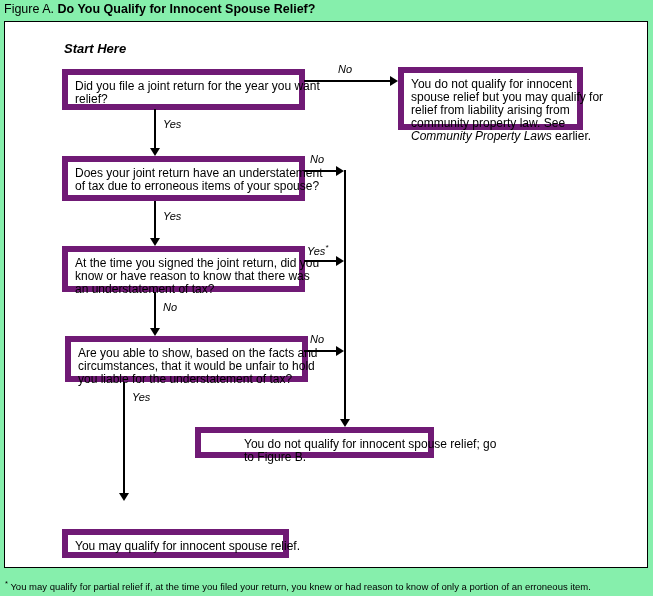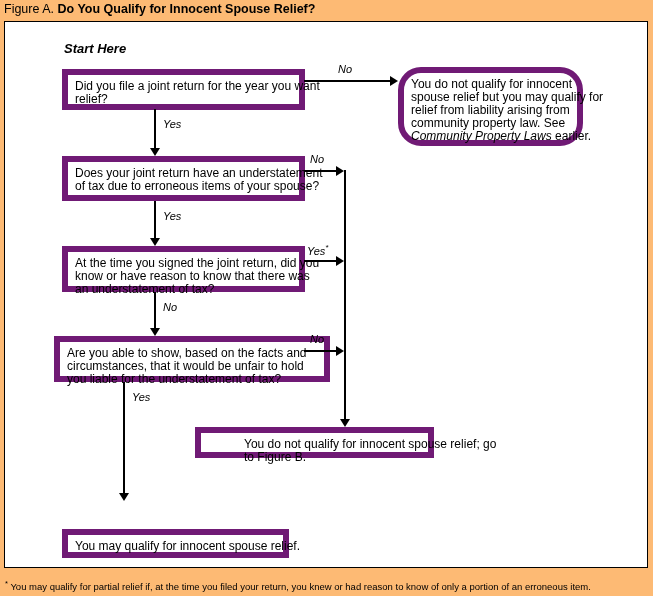--- a/index.html
+++ b/index.html
@@ -6,21 +6,21 @@
     margin: 0;
     padding: 0;
     background: #ffffff;
     font-family: "Liberation Sans", sans-serif;
     color: #000000;
   }
   .page {
     position: relative;
     width: 653px;
     height: 596px;
-    background: #fdba74;
+    background: #86efac;
     overflow: hidden;
   }
   .title {
     position: absolute;
     left: 4px;
     top: 2px;
     font-size: 12.5px;
     white-space: nowrap;
   }
   .title .bold { font-weight: bold; }
@@ -113,21 +113,21 @@
 
   <div class="fbox" style="left:62px; top:69px; width:243px; height:41px;">
     <div class="box-text">Did you file a joint return for the year you want
 relief?</div>
   </div>
 
   <div class="hline" style="left:304px; top:80px; width:87px;"></div>
   <div class="arrow-right" style="left:390px; top:76px;"></div>
   <div class="branch-label" style="left:338px; top:63px;">No</div>
 
-  <div class="fbox" style="left:398px; top:67px; width:185px; height:79px;border-radius:23px;">
+  <div class="fbox" style="left:398px; top:67px; width:185px; height:63px;">
     <div class="box-text">You do not qualify for innocent
 spouse relief but you may qualify for
 relief from liability arising from
 community property law. See</div>
     <div class="last-line"><i>Community Property Laws</i><span> earlier.</span></div>
   </div>
 
   <div class="vline" style="left:154px; top:109px; height:40px;"></div>
   <div class="arrow-down" style="left:150px; top:148px;"></div>
   <div class="branch-label" style="left:163px; top:118px;">Yes</div>
@@ -155,21 +155,21 @@
   </div>
 
   <div class="hline" style="left:304px; top:260px; width:33px;"></div>
   <div class="arrow-right" style="left:336px; top:256px;"></div>
   <div class="branch-label" style="left:307px; top:243px;"><span>Yes</span><sup>*</sup></div>
 
   <div class="vline" style="left:154px; top:292px; height:37px;"></div>
   <div class="arrow-down" style="left:150px; top:328px;"></div>
   <div class="branch-label" style="left:163px; top:301px;">No</div>
 
-  <div class="fbox" style="left:54px; top:336px; width:276px; height:46px;">
+  <div class="fbox" style="left:65px; top:336px; width:243px; height:46px;">
     <div class="box-text">Are you able to show, based on the facts and
 circumstances, that it would be unfair to hold
 you liable for the understatement of tax?</div>
   </div>
 
   <div class="hline" style="left:304px; top:350px; width:33px;"></div>
   <div class="arrow-right" style="left:336px; top:346px;"></div>
   <div class="branch-label" style="left:310px; top:333px;">No</div>
 
   <div class="vline" style="left:123px; top:382px; height:112px;"></div>

